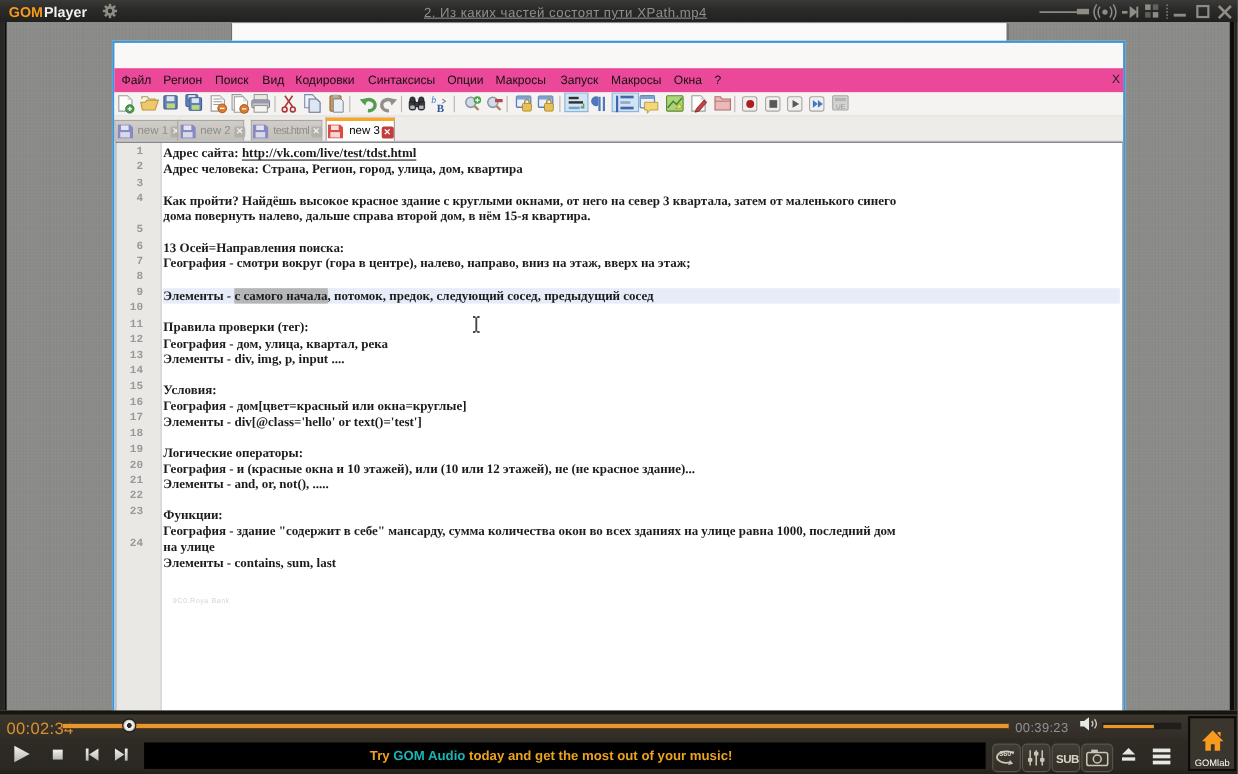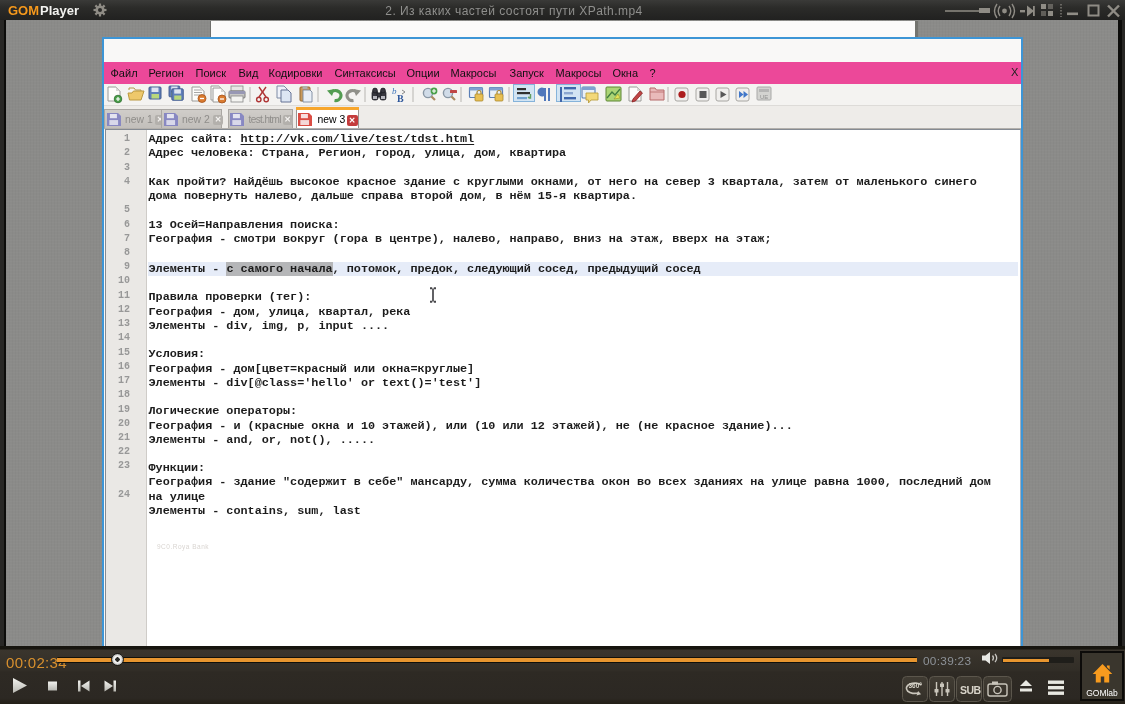--- a/index.html
+++ b/index.html
@@ -4,21 +4,21 @@
 * { margin:0; padding:0; box-sizing:border-box; }
 html,body { width:1125px; height:704px; overflow:hidden; }
 body { position:relative; font-family:"Liberation Sans",sans-serif; background:#292826; }
 .abs { position:absolute; }
 
 
 #titlebar { position:absolute; left:0; top:0; width:1125px; height:20px;
   background:linear-gradient(#3a3a38,#2b2b29 40%,#212120); }
 #gomlogo { position:absolute; left:8px; top:3px; font-size:13px; font-weight:bold; color:#f6991c; letter-spacing:0px; }
 #gomlogo span.pl { color:#f2f2f0; font-weight:bold; margin-left:1px; }
-#vidtitle { position:absolute; left:514px; top:4px; transform:translateX(-50%); white-space:nowrap; font-size:12px; color:#8f8f8d; letter-spacing:0.45px; }
+#vidtitle { position:absolute; left:514px; top:4px; transform:translateX(-50%); white-space:nowrap; font-size:12px; color:#8f8f8d; letter-spacing:0.45px;text-decoration:underline; }
 
 
 #video { position:absolute; left:0; top:20px; width:1125px; height:626px; overflow:hidden;
   background:repeating-linear-gradient(0deg, rgba(255,255,255,0.02) 0 1px, rgba(0,0,0,0) 1px 3px),
              repeating-linear-gradient(90deg, rgba(0,0,0,0.025) 0 1px, rgba(0,0,0,0) 1px 3px), #8b8b89; }
 #video .lfrm { position:absolute; left:0; top:0; width:4px; height:626px; background:#282725; }
 #video .lblk { position:absolute; left:4px; top:0; width:2px; height:626px; background:#0c0c0a; }
 #video .rblk { position:absolute; left:1118px; top:0; width:4px; height:626px; background:#0c0c0a; }
 #video .rfrm { position:absolute; left:1122px; top:0; width:3px; height:626px; background:#282725; }
 
@@ -52,21 +52,21 @@
 #tab4 { background:#fff; border-color:#9a9794; top:0.5px; height:21.5px; color:#000; }
 #tab4 .top { position:absolute; left:-1px; top:-1px; width:63px; height:3px; background:#f7a62c; }
 
 
 #editor { position:absolute; left:1px; top:89.5px; width:916px; height:518px; background:#fff;
   border-top:1px solid #848a92; border-left:1px solid #848a92; border-right:1.5px solid #a8aeb5; }
 #gutter { position:absolute; left:0px; top:0; width:41px; height:518px; background:#eae8e5; border-right:1px solid #cfccc8; }
 #gutter .nums { position:absolute; left:0; top:2.6px; width:24px; text-align:right;
   font-family:"Liberation Mono",monospace; font-size:10px; font-weight:bold; line-height:14.24px; color:#989898; }
 #code { position:absolute; left:42px; top:2.6px; width:870px;
-  font-family:Liberation Mono, monospace; font-size:11.8px; font-weight:bold; line-height:14.24px;
+  font-family:Liberation Serif, serif; font-size:11.8px; font-weight:bold; line-height:14.24px;
   color:#1c1c1c; white-space:pre; }
 #code div { height:14.24px; padding-left:0.5px; }
 .curline { background:#e6ecf8;margin-top:16px; }
 .sel { background:#b5b6b8; }
 .url { color:#1c1c1c; text-decoration:underline; text-underline-offset:1.5px; }
 #watermark { position:absolute; left:51px; top:413px; font-size:6.5px; color:#d9d5d1; letter-spacing:0.5px; }
 #ibeam { position:absolute; left:429px; top:287px; }
 
 
 #controls { position:absolute; left:0; top:646px; width:1125px; height:58px;
@@ -386,20 +386,21 @@
   <div id="time2">00:39:23</div>
   <svg class="abs" style="left:981px;top:5px" width="19" height="14" viewBox="0 0 19 14">
     <path d="M1 4.5 h3.5 L9 1 v12 L4.5 9.5 H1 Z" fill="#e8e8e4"></path>
     <g fill="none" stroke="#c9c7c2" stroke-width="1.3">
       <path d="M11.5 4.5 q 2 2.5 0 5"></path>
         <path d="M14 2.8 q 3.4 4.2 0 8.4"></path>
     </g>
   </svg>
   <div id="volline"></div>
     <div id="volline2"></div>
+  <div id="banner"><span class="or">Try </span><span class="cy">GOM Audio</span> today and get the most out of your music!</div>
 
   <svg class="abs" style="left:10px;top:30px" width="110" height="20" viewBox="0 0 110 20">
     <defs>
         <linearGradient id="sg" x1="0" y1="0" x2="0" y2="1">
           <stop offset="0" stop-color="#f2f2ee"></stop>
           <stop offset="1" stop-color="#b8b8b2"></stop>
         </linearGradient>
       </defs>
     <path d="M3 2 L17 9.5 3 17 Z" fill="url(#sg)"></path>
     <rect x="38" y="5.5" width="9" height="9" fill="url(#sg)"></rect>

